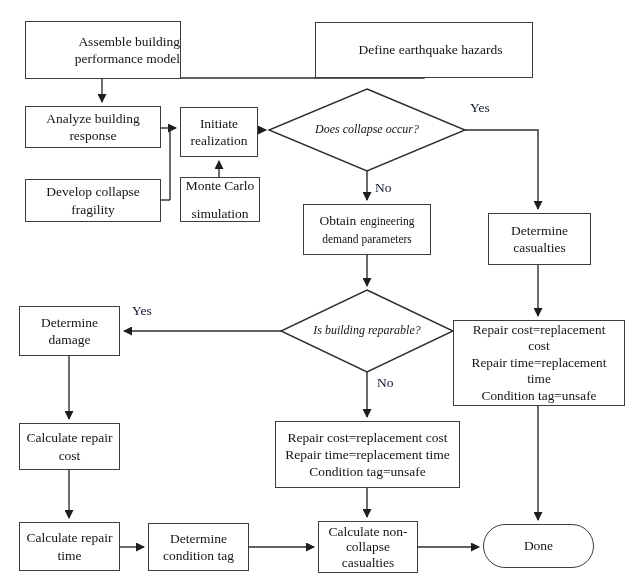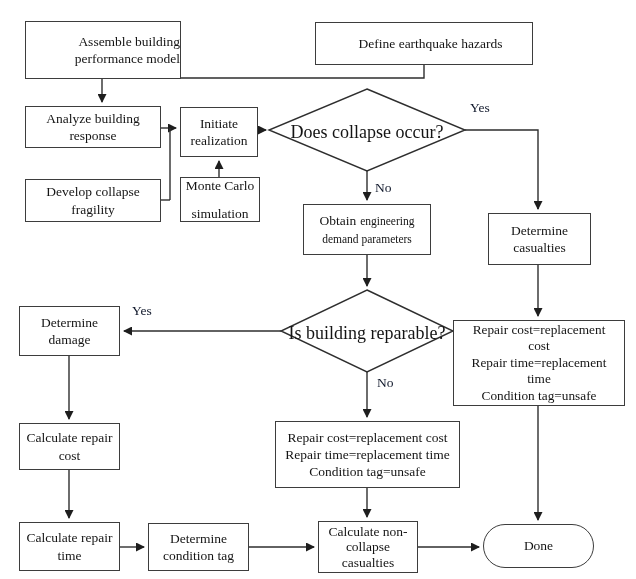--- a/index.html
+++ b/index.html
@@ -34,23 +34,24 @@
     font-size: 13.5px;
     line-height: 1.28;
     color: #141414;
   }
   .node.stadium {
     border-radius: 22px;
   }
   .diamond-label {
     position: absolute;
     text-align: center;
-    font-size: 18px;
+    font-size: 12px;
     color: #141414;
     background: transparent;
+    font-style: italic;
   }
   .edge-label {
     position: absolute;
     font-size: 13.5px;
     color: #0f172a;
     background: transparent;
   }
   .small-text { font-size: 11.5px; }
   .l1-flex { display: flex; gap: 4px; align-items: baseline; justify-content: center; }
   .tight { line-height: 1.16; }
@@ -112,21 +113,21 @@
       <polygon points="367,89 465,130 367,171 269,130" fill="#ffffff"></polygon>
       <polygon points="367,290 453,331 367,372 281,331" fill="#ffffff"></polygon>
     </g>
   </svg>
 
   <div class="node" style="left:25px; top:21px; width:156px; height:58px;align-items:flex-end;">
     <div>Assemble building</div>
     <div>performance model</div>
   </div>
 
-  <div class="node" style="left:315px; top:22px; width:218px; height:43px;padding-left:13px;">
+  <div class="node" style="left:315px; top:22px; width:218px; height:56px;padding-left:13px;">
     <div>Define earthquake hazards</div>
   </div>
 
   <div class="node" style="left:25px; top:106px; width:136px; height:42px;">
     <div>Analyze building</div>
     <div>response</div>
   </div>
 
   <div class="node" style="left:180px; top:107px; width:78px; height:50px;">
     <div>Initiate</div>

